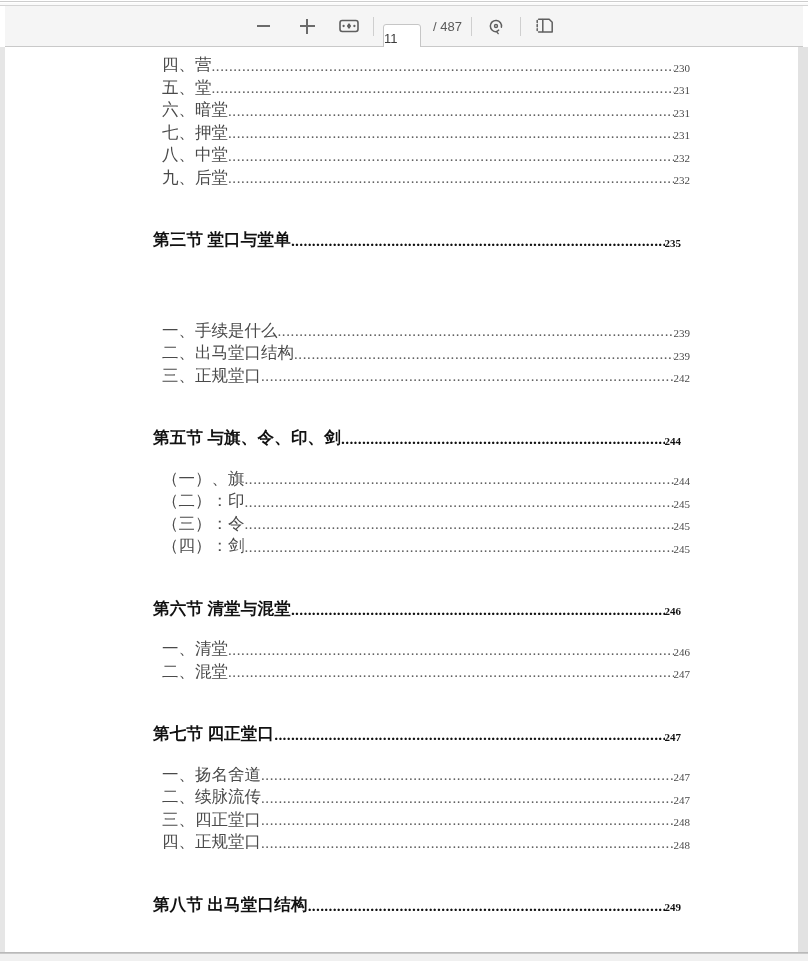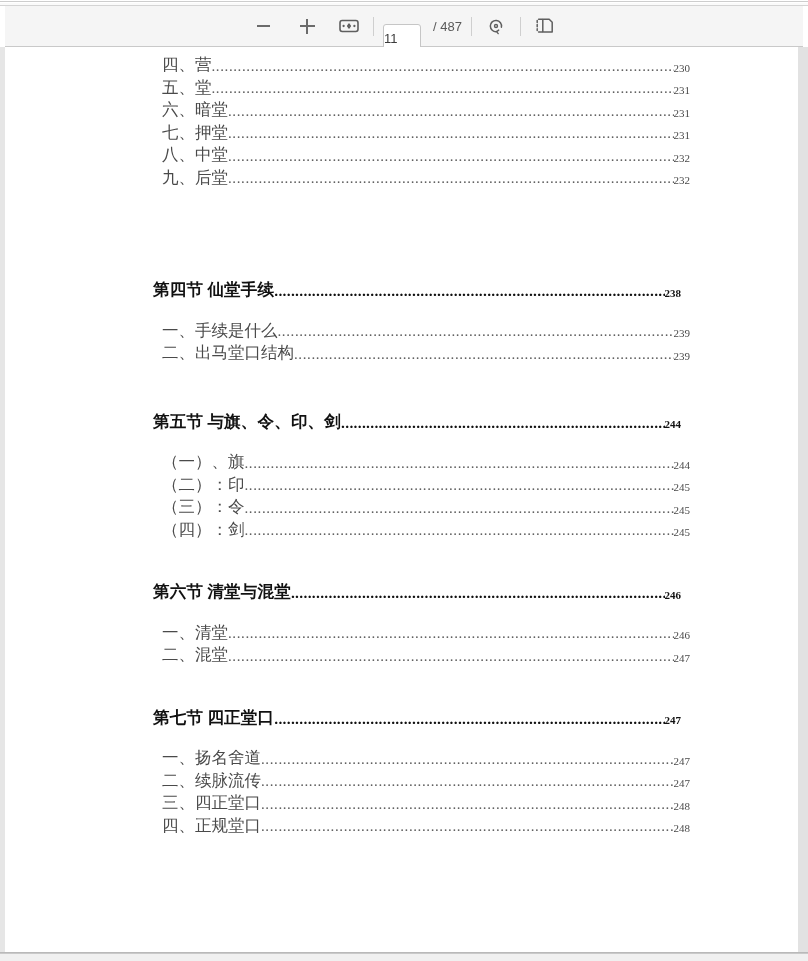--- a/index.html
+++ b/index.html
@@ -304,41 +304,46 @@
             <span class="pg">232</span>
           </div>
           <div class="sp-tight" style="height: 6px;"></div>
           <div class="toc-row lvl2">
             <span class="lbl">九、后堂</span>
             <span class="leader"></span>
             <span class="pg">232</span>
           </div>
           <div class="sp-tight" style="height: 6px;"></div>
           <div class="gap-lg"></div>
-          <div class="sp-tight" style="height: 10px;"></div>
-          <div class="gap-lg"></div>
           <div class="toc-row lvl1">
-            <span class="lbl">第四节  仙堂手续</span>
-            <span class="leader"></span>
-            <span class="pg">238</span>
-          </div>
+            <span class="lbl">第三节  堂口与堂单</span>
+            <span class="leader"></span>
+            <span class="pg">235</span>
+          </div>
+          <div class="sp-tight" style="height: 10px;"></div>
+          <div class="gap-lg"></div>
           <div class="sp-tight" style="height: 10px;"></div>
           <div class="gap-sm"></div>
           <div class="toc-row lvl2">
             <span class="lbl">一、手续是什么</span>
             <span class="leader"></span>
             <span class="pg">239</span>
           </div>
           <div class="sp-tight" style="height: 6px;"></div>
           <div class="toc-row lvl2">
             <span class="lbl">二、出马堂口结构</span>
             <span class="leader"></span>
             <span class="pg">239</span>
           </div>
           <div class="sp-tight" style="height: 6px;"></div>
+          <div class="toc-row lvl2">
+            <span class="lbl">三、正规堂口</span>
+            <span class="leader"></span>
+            <span class="pg">242</span>
+          </div>
           <div class="sp-tight" style="height: 6px;"></div>
           <div class="gap-lg"></div>
           <div class="toc-row lvl1">
             <span class="lbl">第五节  与旗、令、印、剑</span>
             <span class="leader"></span>
             <span class="pg">244</span>
           </div>
           <div class="sp-tight" style="height: 10px;"></div>
           <div class="gap-sm"></div>
           <div class="toc-row lvl2">
@@ -411,20 +416,25 @@
             <span class="pg">248</span>
           </div>
           <div class="sp-tight" style="height: 6px;"></div>
           <div class="toc-row lvl2">
             <span class="lbl">四、正规堂口</span>
             <span class="leader"></span>
             <span class="pg">248</span>
           </div>
           <div class="sp-tight" style="height: 6px;"></div>
           <div class="gap-lg"></div>
+          <div class="toc-row lvl1">
+            <span class="lbl">第八节  出马堂口结构</span>
+            <span class="leader"></span>
+            <span class="pg">249</span>
+          </div>
           <div class="sp-tight" style="height: 10px;"></div>
           <div class="gap-sm"></div>
         </div>
     </div>
   </div>
 
   <div class="left-edge"></div>
 
   <div class="vscroll-track">
     <div class="vscroll-thumb"></div>

